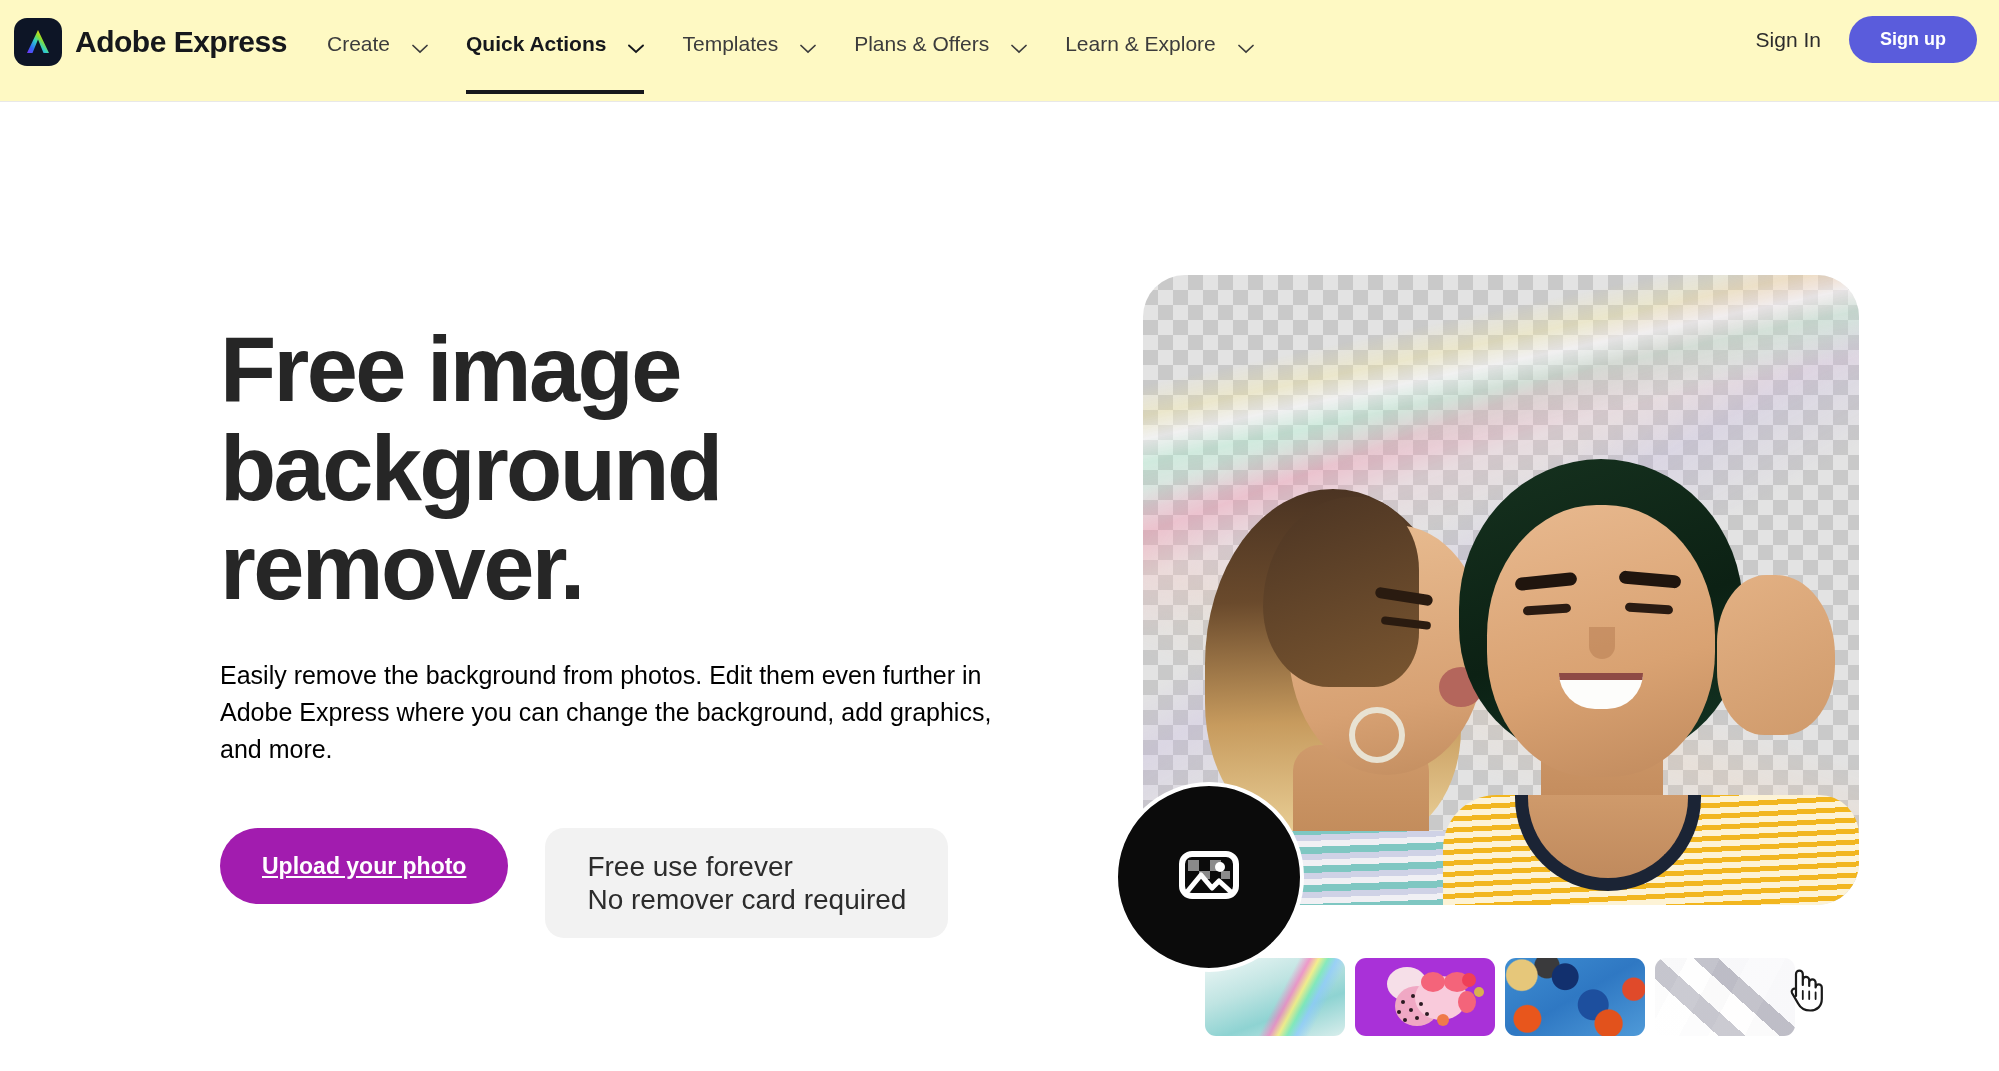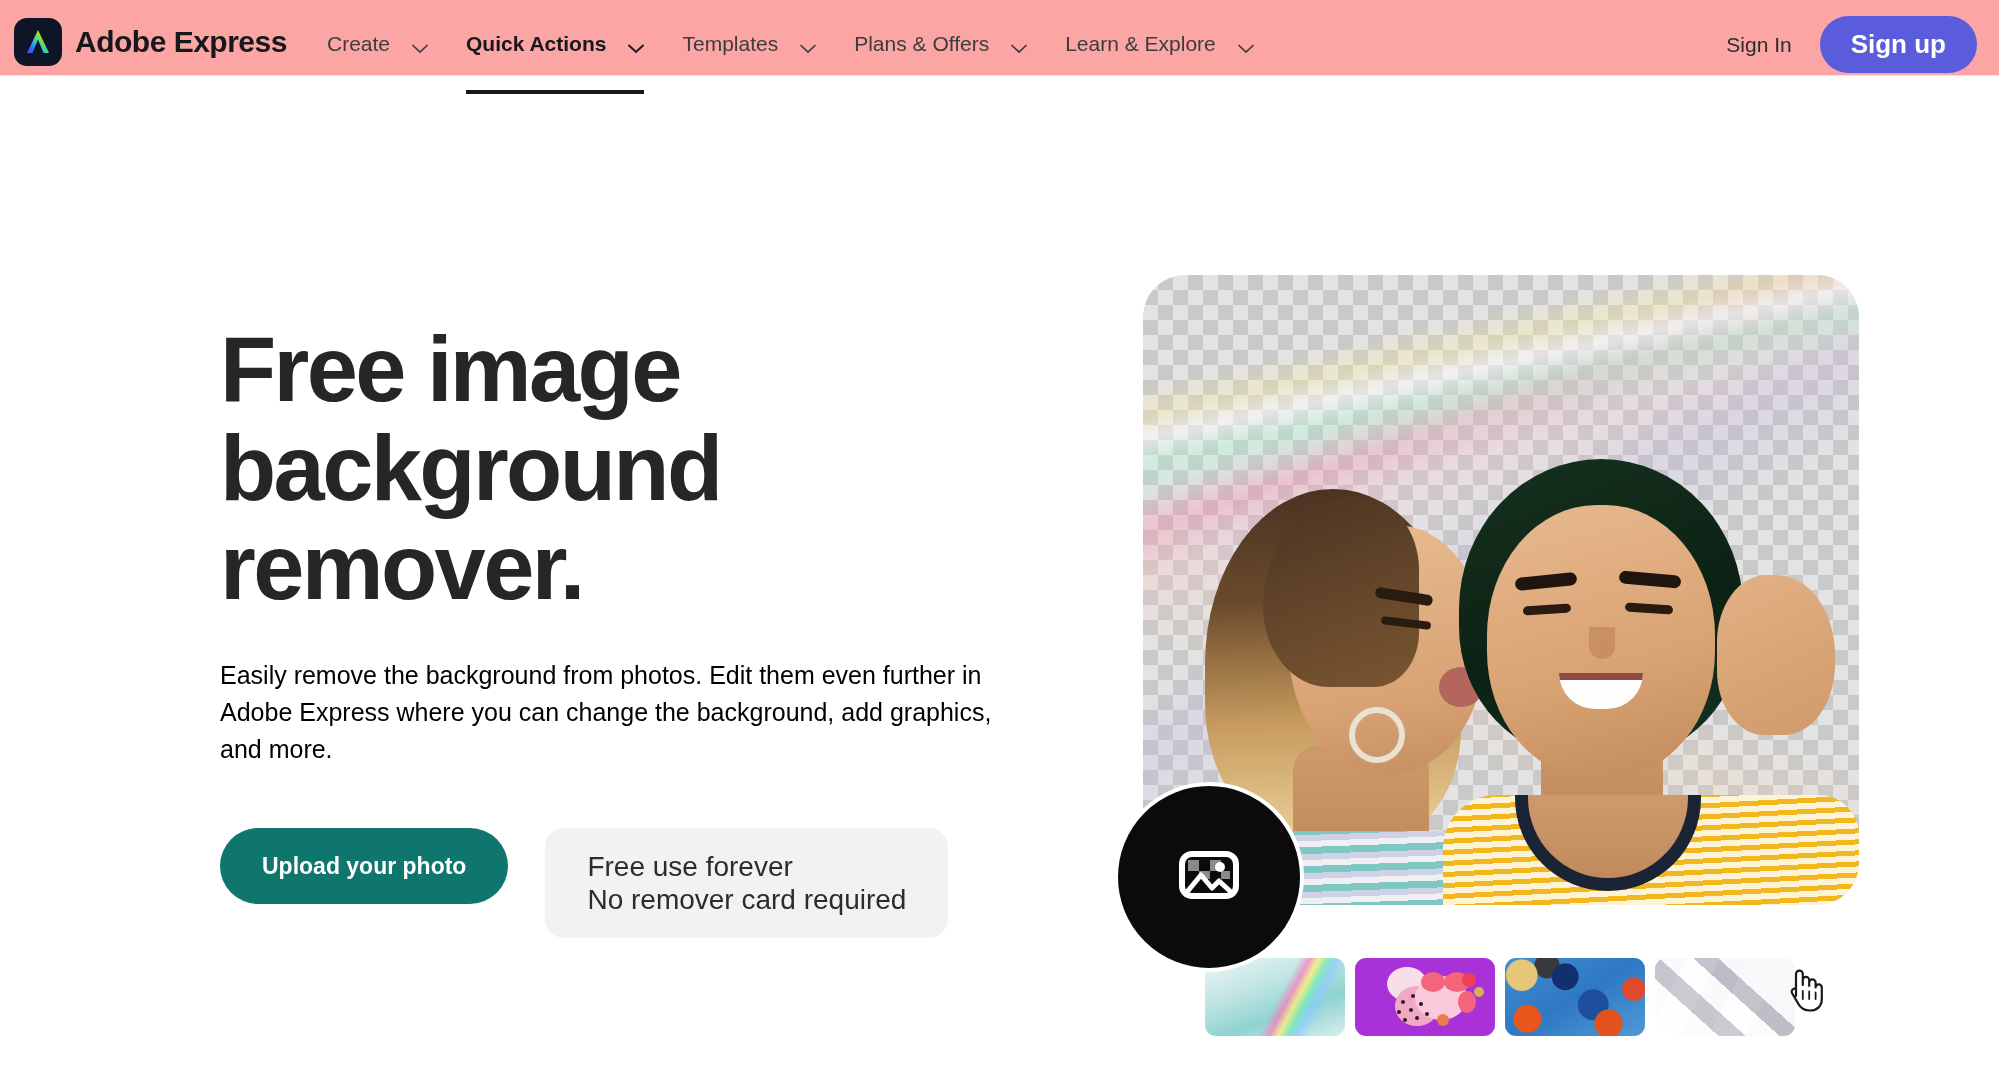--- a/index.html
+++ b/index.html
@@ -9,22 +9,22 @@
     overflow: hidden;
     background: #ffffff;
     font-family: "Liberation Sans", sans-serif;
   }
 
   
   .navbar {
     position: absolute;
     top: 0; left: 0;
     width: 1999px;
-    height: 76px;
-    background: #fca5a5;
+    height: 102px;
+    background: #fef9c3;
     border-bottom: 1px solid #e8e8e8;
     display: flex;
     align-items: flex-start;
   }
 
   .brand {
     position: absolute;
     left: 14px; top: 18px;
     display: flex;
     align-items: center;
@@ -96,21 +96,21 @@
   .signin {
     font-size: 21px;
     color: #2c2c2c;
     cursor: pointer;
     padding: 8px 6px;
     white-space: nowrap;
   }
   .signup {
     background: #5a5cdc;
     color: #ffffff;
-    font-size: 26px;
+    font-size: 18px;
     font-weight: 700;
     border: none;
     border-radius: 999px;
     padding: 13px 31px;
     cursor: pointer;
     font-family: "Liberation Sans", sans-serif;
     white-space: nowrap;
   }
 
   
@@ -135,31 +135,32 @@
     color: #000000;
     max-width: 790px;
   }
   .cta-row {
     margin-top: 60px;
     display: flex;
     align-items: stretch;
     gap: 37px;
   }
   .upload-btn {
-    background: #0f766e;
+    background: #a21caf;
     color: #ffffff;
     font-size: 23px;
     font-weight: 700;
     border: none;
     border-radius: 999px;
     padding: 0 42px;
     height: 76px;
     cursor: pointer;
     font-family: "Liberation Sans", sans-serif;
     white-space: nowrap;
+    text-decoration: underline;
   }
   .free-box {
     background: #f2f2f2;
     border-radius: 19px;
     padding: 22px 42px;
     display: flex;
     flex-direction: column;
     justify-content: center;
   }
   .free-box div {

